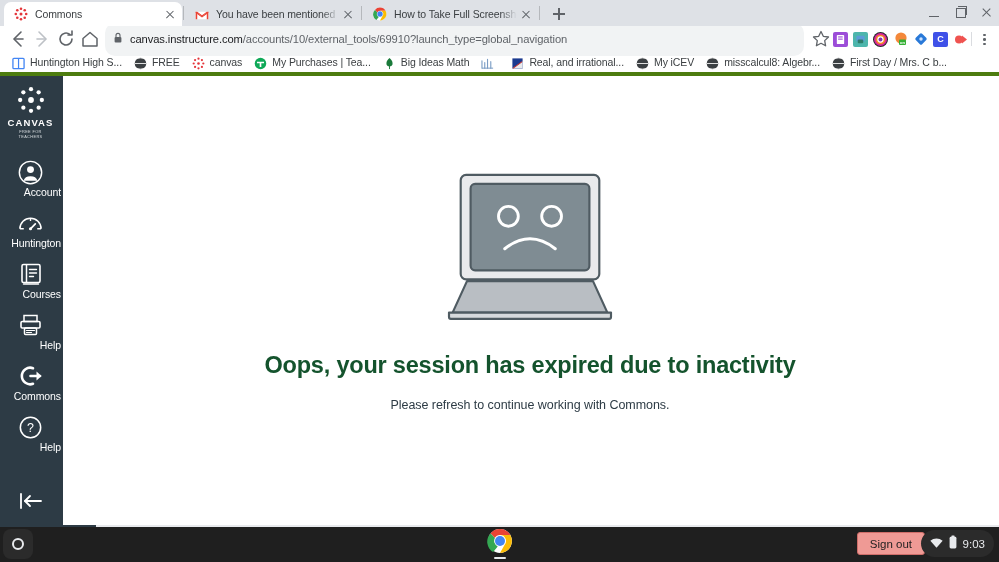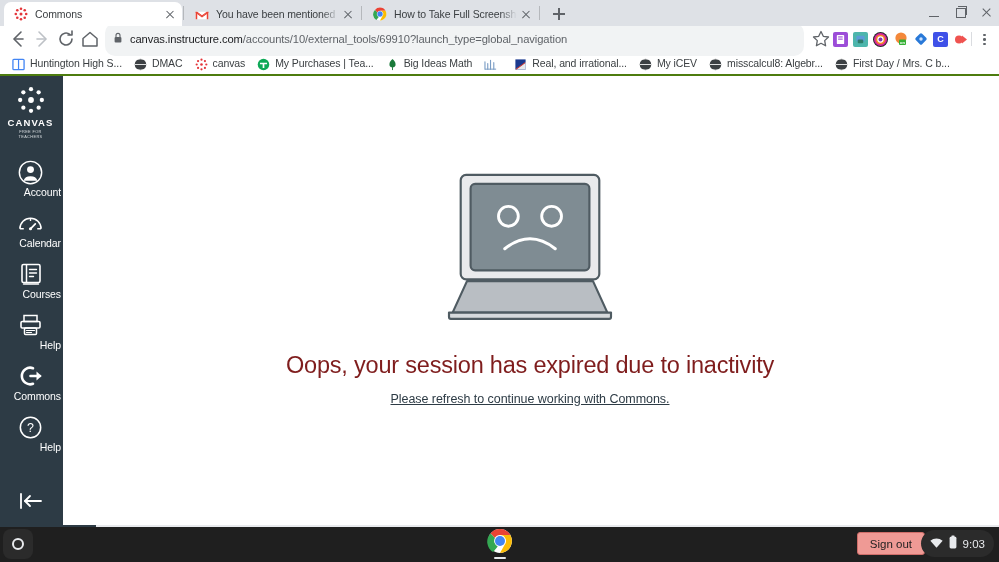--- a/index.html
+++ b/index.html
@@ -70,21 +70,21 @@
   .ext { width: 15px; height: 15px; border-radius: 2px; position: relative; font-size: 8px; color: #fff;
          display: flex; align-items: center; justify-content: center; font-weight: bold; }
   .tb-sep { width: 1px; height: 14px; background: #dadce0; margin: 0 3px; }
   .kebab { width: 18px; height: 18px; position: relative; flex: 0 0 18px; }
   .kebab i { position: absolute; left: 8px; width: 2.6px; height: 2.6px; border-radius: 50%; background: #5f6368; }
   .kebab i:nth-child(1) { top: 3.5px; }
   .kebab i:nth-child(2) { top: 8px; }
   .kebab i:nth-child(3) { top: 12.5px; }
 
   
-  .bookmarks { height: 24px; background: #fff; display: flex; align-items: center; padding: 0 6px; gap: 0; border-bottom: 2px solid #4d7c0f; }
+  .bookmarks { height: 24px; background: #fff; display: flex; align-items: center; padding: 0 6px; gap: 0; border-bottom: 4px solid #4d7c0f; }
   .bm { display: flex; align-items: center; padding: 0 6px; height: 20px; flex: 0 0 auto; }
   .bm-ico { width: 13px; height: 13px; flex: 0 0 13px; margin-right: 5px; position: relative; }
   .bm-label { font-size: 10.5px; color: #3c4043; white-space: nowrap; letter-spacing: -0.1px; }
 
   
   .page { position: relative; height: 449px; background: #fff; display: flex; }
   .canvas-nav {
     width: 61px; flex: 0 0 61px; background: #2d3b45; color: #fff;
     display: flex; flex-direction: column; align-items: center; padding-top: 10px;
     position: relative;
@@ -93,22 +93,22 @@
   .logo-word { font-size: 9.5px; letter-spacing: 1.1px; font-weight: bold; margin-top: 3px; font-family: "Liberation Sans", sans-serif; }
   .logo-sub { font-size: 3.9px; letter-spacing: 0.35px; margin-top: 1px; color: #d8dde0; }
   .nav-item { width: 61px; padding: 7px 0 6px; text-align: right; cursor: pointer; }
   .nav-ico { height: 24px; display: flex; align-items: center; justify-content: center; }
   .nav-label { font-size: 10.5px; margin-top: 2px; letter-spacing: -0.1px; }
   .nav-collapse { position: absolute; bottom: 10px; left: 0; width: 61px; text-align: center; }
 
   .content { flex: 1 1 auto; position: relative; background: #fff; overflow: hidden; }
   .oops-wrap { position: absolute; left: 0; right: 0; top: 96px; text-align: center; }
   .laptop { margin: 0 auto; display: block; }
-  .oops-title { font-size: 23.5px; color: #7f1d1d; font-weight: normal; margin-top: 32px; letter-spacing: -0.2px; }
-  .oops-sub { font-size: 12.5px; color: #2d3b45; margin-top: 13px; letter-spacing: -0.05px; text-decoration: underline; }
+  .oops-title { font-size: 23.5px; color: #14532d; font-weight: bold; margin-top: 32px; letter-spacing: -0.2px; }
+  .oops-sub { font-size: 12.5px; color: #2d3b45; margin-top: 19px; letter-spacing: -0.05px; }
   .scroll-edge { position: absolute; left: 0; top: 0; bottom: 0; width: 2px; background: #2d3b45; }
 
   
   .shelf { position: absolute; left: 0; bottom: 0; width: 999px; height: 37px; background: #1f1f1f; }
   .shelf-top { position: absolute; left: 0; top: 0; width: 999px; height: 2px; background: #e8eaed; }
   .shelf-top .act { position: absolute; left: 0; top: 0; width: 96px; height: 2px; background: #2d3b45; }
   .launcher {
     position: absolute; left: 3px; top: 4px; width: 30px; height: 30px;
     border-radius: 8px; background: #2b2b2b; display: flex; align-items: center; justify-content: center;
   }
@@ -302,21 +302,21 @@
       <span class="bm-label">Huntington High S...</span>
     </div>
 
     <div class="bm">
       <span class="bm-ico">
         <svg width="13" height="13" viewBox="0 0 14 14">
             <circle cx="7" cy="7" r="6.2" fill="#3c4043"></circle>
             <path d="M7 1a9 6 0 000 12M7 1a9 6 0 010 12M1 7h12" stroke="#fff" stroke-width="0.9" fill="none"></path>
           </svg>
       </span>
-      <span class="bm-label">DMAC</span>
+      <span class="bm-label">FREE</span>
     </div>
 
 
     <div class="bm">
       <span class="bm-ico">
         <svg width="13" height="13" viewBox="0 0 14 14">
             <g fill="#e4353a">
           <circle cx="7" cy="1.8" r="1.2"></circle>
               <circle cx="10.7" cy="3.3" r="1.2"></circle>
               <circle cx="12.2" cy="7" r="1.2"></circle>
@@ -440,21 +440,21 @@
 
       <div class="nav-item">
         <div class="nav-ico">
           <svg width="25" height="20" viewBox="0 0 26 20">
             <path d="M2 16a11 11 0 0122 0" fill="none" stroke="#fff" stroke-width="1.6"></path>
             <path d="M2 16h4M20 16h4M13 5v3" stroke="#fff" stroke-width="1.4"></path>
             <path d="M13 16l5-5" stroke="#fff" stroke-width="1.8" stroke-linecap="round"></path>
             <circle cx="13" cy="16" r="1.6" fill="#fff"></circle>
           </svg>
         </div>
-        <div class="nav-label">Calendar</div>
+        <div class="nav-label">Huntington</div>
       </div>
 
       <div class="nav-item">
         <div class="nav-ico">
           <svg width="22" height="23" viewBox="0 0 22 23">
             <rect x="2" y="1.5" width="18" height="18" rx="1.5" fill="none" stroke="#fff" stroke-width="1.6"></rect>
             <path d="M6.5 1.5v18" stroke="#fff" stroke-width="1.5"></path>
             <path d="M9.5 6.5h7M9.5 10h7M9.5 13.5h4" stroke="#fff" stroke-width="1.4" stroke-linecap="round"></path>
             <path d="M3.5 21h15" stroke="#fff" stroke-width="1.5" stroke-linecap="round"></path>
           </svg>

